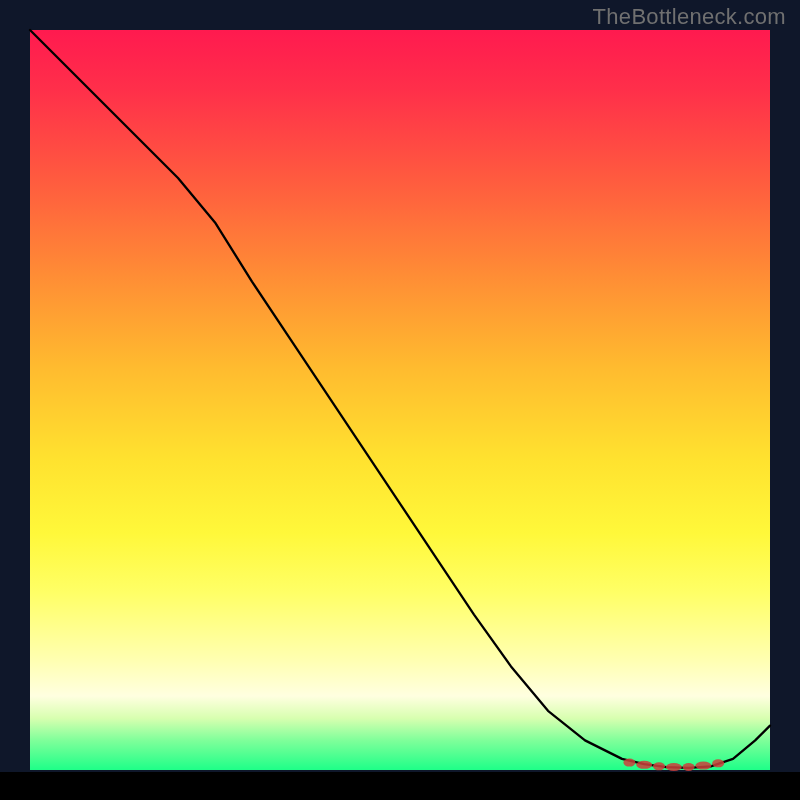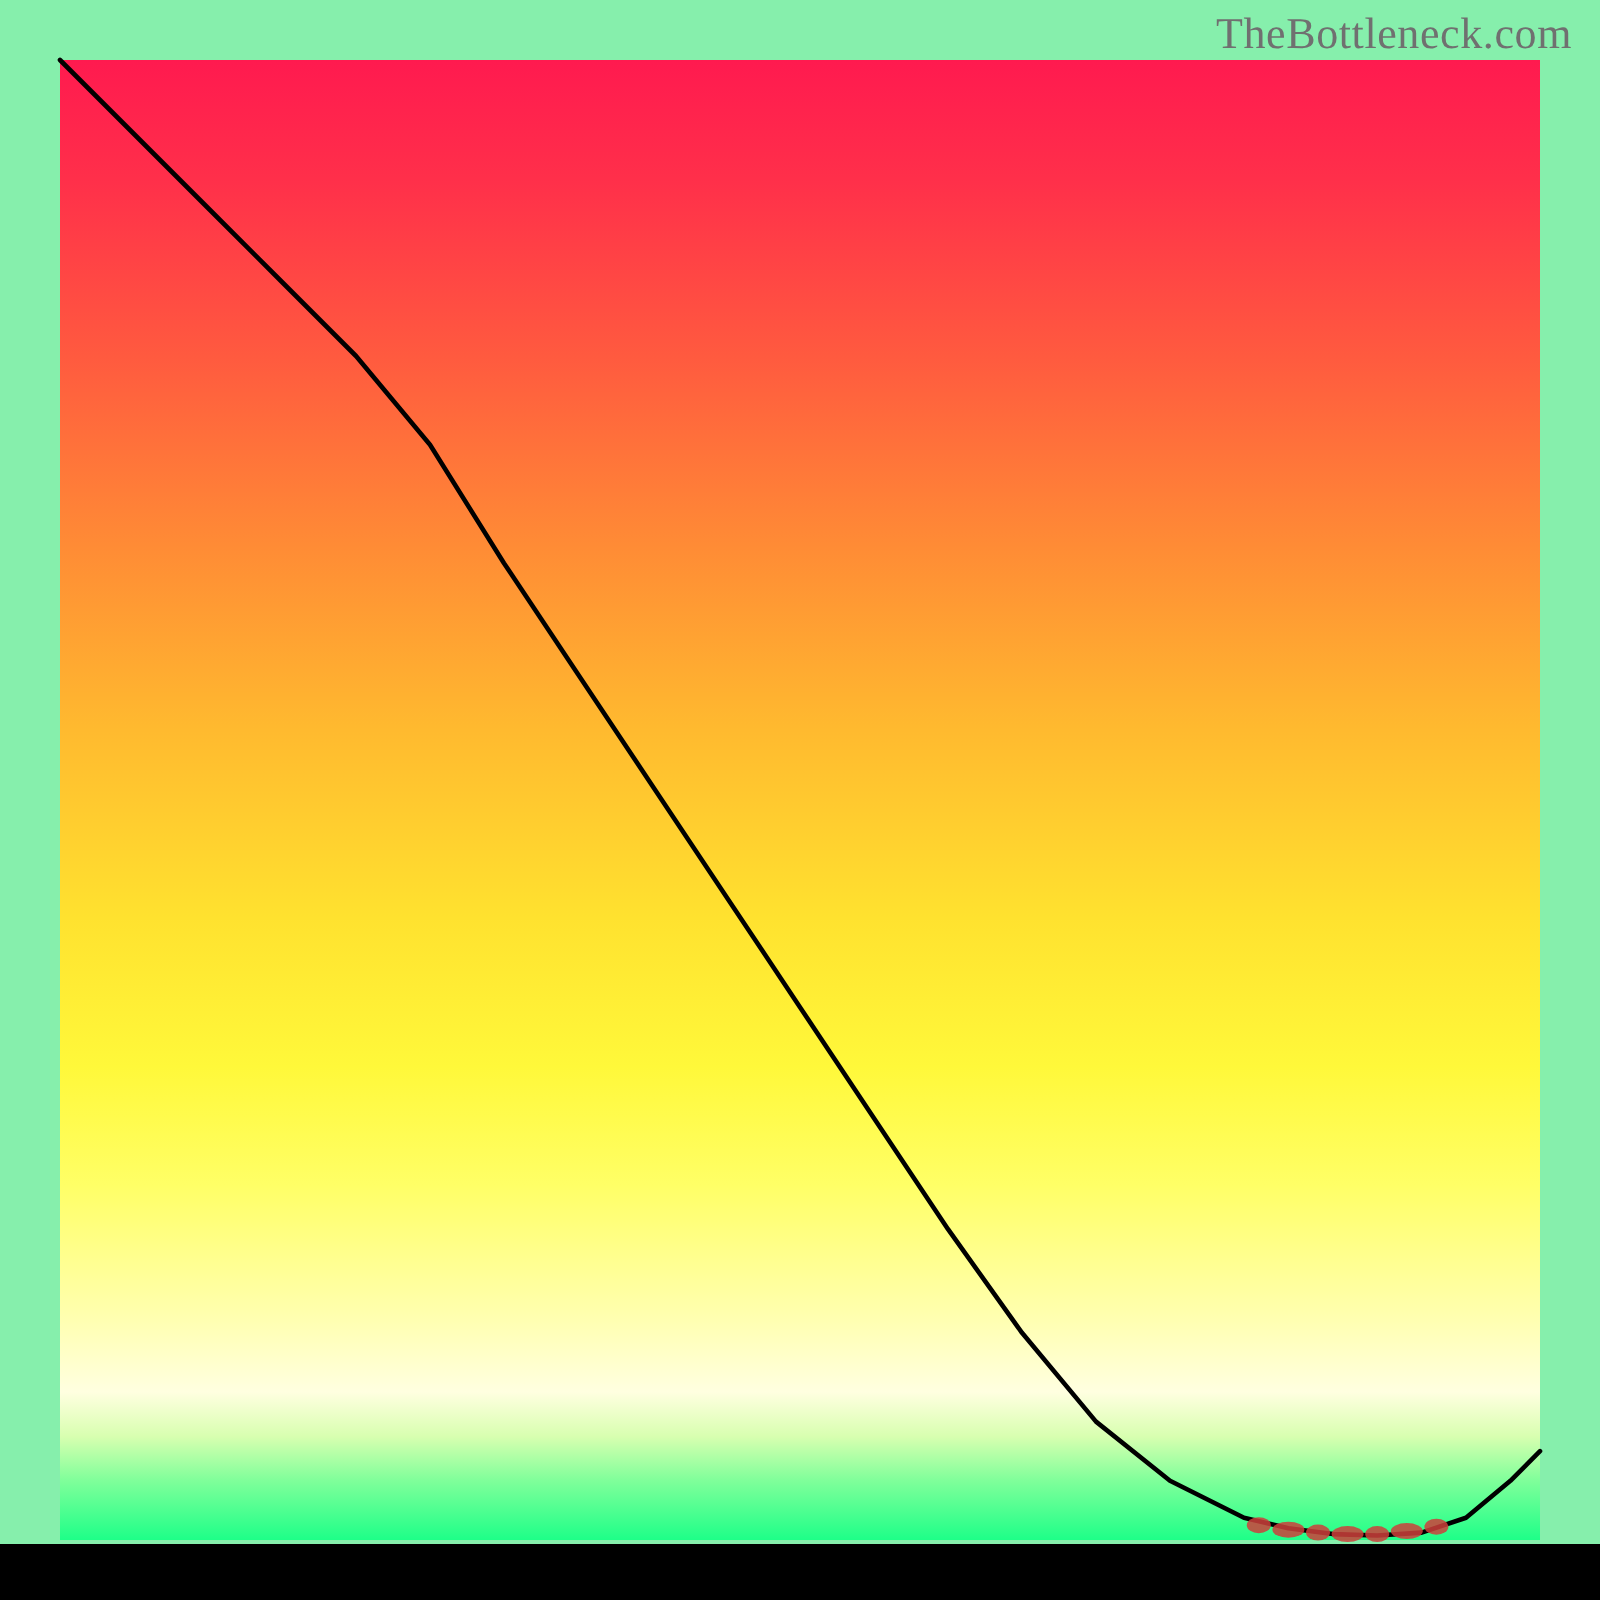--- a/index.html
+++ b/index.html
@@ -8,22 +8,21 @@
     width: 800px;
     height: 800px;
     background: #000000;
     overflow: hidden;
     font-family: Arial, Helvetica, sans-serif;
   }
   .frame {
     position: relative;
     width: 800px;
     height: 772px;
-    background: #86efac;
-    font-family: Liberation Serif, serif;
+    background: #0f172a;
   }
   .watermark {
     position: absolute;
     top: 4px;
     right: 14px;
     color: #707070;
     font-size: 22px;
     font-weight: 400;
     letter-spacing: 0.3px;
   }

